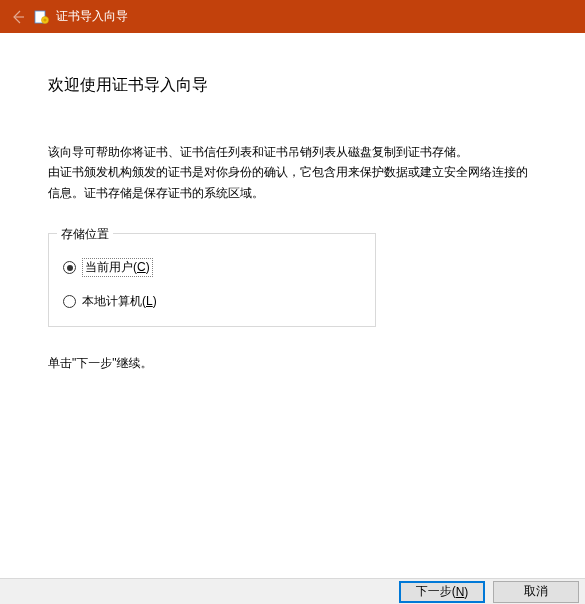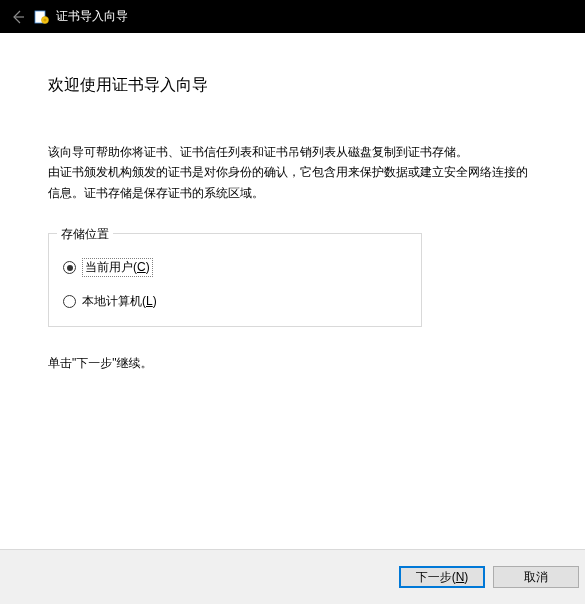--- a/index.html
+++ b/index.html
@@ -11,21 +11,21 @@
       font-family: "Microsoft YaHei", "Segoe UI", Tahoma, sans-serif;
       font-size: 12px;
       background: #ffffff;
       width: 585px;
       height: 604px;
       overflow: hidden;
       position: relative;
     }
     .titlebar {
       height: 33px;
-      background: #000000;
+      background: #c2410c;
       display: flex;
       align-items: center;
       padding: 0 8px;
       color: #ffffff;
     }
     .titlebar .back-arrow {
       width: 20px;
       height: 20px;
       display: flex;
       align-items: center;
@@ -70,21 +70,21 @@
     .para2 {
       font-size: 12px;
       color: #000000;
       line-height: 1.7;
       margin-bottom: 30px;
     }
     .fieldset {
       border: 1px solid #d9d9d9;
       padding: 16px 14px 12px 14px;
       position: relative;
-      width: 374px;
+      width: 328px;
       margin-bottom: 28px;
     }
     .fieldset .legend {
       position: absolute;
       top: -8px;
       left: 8px;
       background: #ffffff;
       padding: 0 4px;
       font-size: 12px;
       color: #000000;
@@ -125,21 +125,21 @@
     }
     .continue-text {
       font-size: 12px;
       color: #000000;
     }
     .footer {
       position: absolute;
       bottom: 0;
       left: 0;
       right: 0;
-      height: 55px;
+      height: 26px;
       border-top: 1px solid #d9d9d9;
       background: #f0f0f0;
       display: flex;
       justify-content: flex-end;
       align-items: center;
       padding-right: 6px;
       gap: 8px;
     }
     .btn {
       min-width: 86px;

